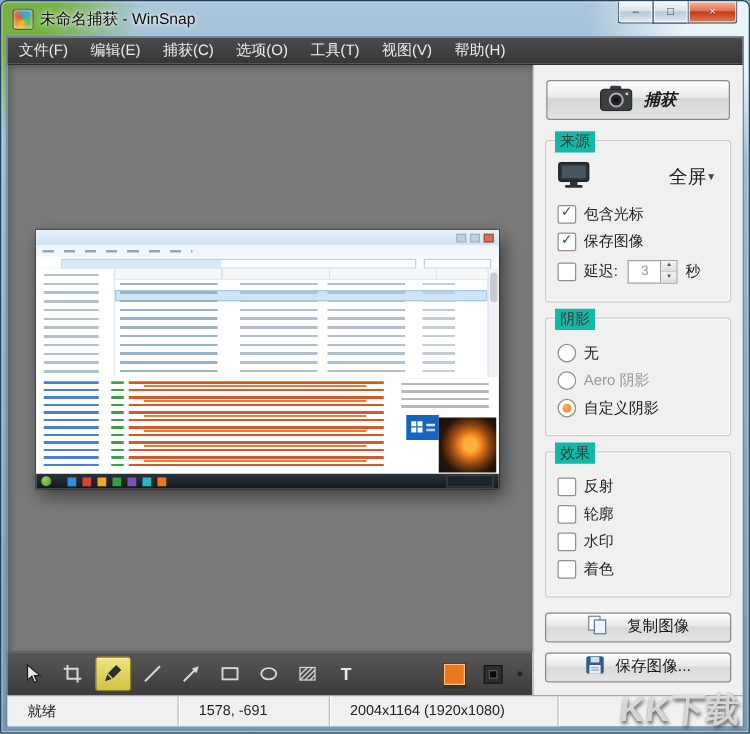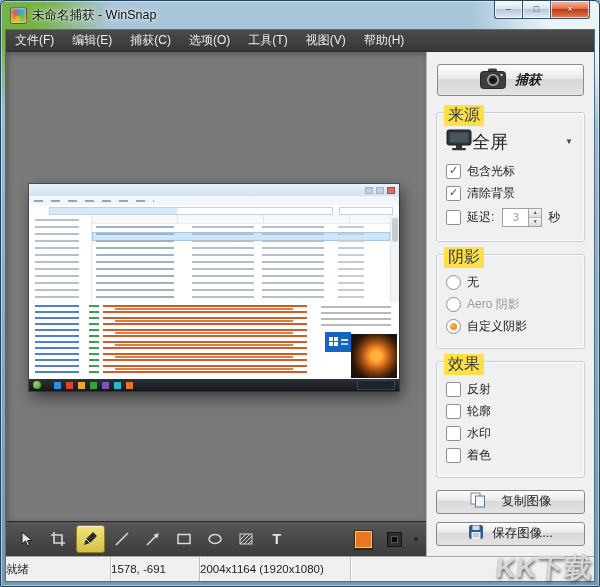--- a/index.html
+++ b/index.html
@@ -120,23 +120,23 @@
 
   
   .panel{width:168px;background:#f0f0f0;border-left:1px solid #b5b5b5;box-sizing:border-box;
     padding:10px 9px 10px;display:flex;flex-direction:column;font-size:12px;color:#222;}
   .capture-btn{height:40px;margin:2px 1px 16px;display:flex;align-items:center;justify-content:center;gap:9px;
     border:1px solid #8a8a8a;border-radius:3px;font-size:13px;font-weight:bold;color:#1a1a1a;
     background:linear-gradient(#fefefe,#e9e9e9 45%,#d6d6d6 46%,#e3e3e3);
     box-shadow:inset 0 1px 0 #fff;font-family:inherit;cursor:default;font-style:italic;}
   .group{position:relative;border:1px solid #cdcdcd;border-radius:3px;padding:13px 9px 7px;margin-bottom:12px;
     box-shadow:inset 0 0 0 1px rgba(255,255,255,.7);}
-  .group-title{position:absolute;top:-8px;left:7px;background:#fde047;padding:0 4px;font-size:16px;color:#3c3c3c;}
+  .group-title{position:absolute;top:-8px;left:7px;background:#14b8a6;padding:0 4px;font-size:12px;color:#3c3c3c;}
   .source-select{display:flex;align-items:center;height:28px;margin:2px 0 8px;cursor:default;}
-  .src-label{flex:1;text-align:left;font-size:18px;}
+  .src-label{flex:1;text-align:right;font-size:15px;}
   .dd{font-size:8px;color:#444;padding-right:2px;}
   .row{display:flex;align-items:center;gap:6px;margin:7px 0;cursor:default;}
   .lbl{line-height:1.2;}
   .lbl.dim{color:#9a9a9a;}
   .cb{width:13px;height:13px;background:#fff;border:1px solid #8f8f8f;border-radius:2px;flex:0 0 auto;
     display:flex;align-items:center;justify-content:center;}
   .cb .mark{font-size:11px;font-weight:bold;color:#27527f;line-height:1;margin-top:-1px;}
   .rb{width:13px;height:13px;border:1px solid #8f8f8f;border-radius:50%;background:#fff;position:relative;flex:0 0 auto;}
   .rb .dot{position:absolute;inset:3px;border-radius:50%;background:radial-gradient(circle at 35% 35%,#ffb75e,#e87312);}
   .spin{display:flex;width:38px;height:17px;border:1px solid #a0a0a0;background:#fff;margin-left:2px;}
@@ -147,21 +147,21 @@
   .spin-btns span:first-child{border-bottom:1px solid #bdbdbd;}
   .pbtn{height:30px;display:flex;align-items:center;justify-content:center;gap:8px;border:1px solid #8a8a8a;
     border-radius:3px;font-size:12.5px;color:#1a1a1a;background:linear-gradient(#fdfdfd,#e8e8e8 45%,#d8d8d8 46%,#e4e4e4);
     box-shadow:inset 0 1px 0 #fff;font-family:inherit;cursor:default;}
   .pbtn.copy{margin-top:auto;gap:16px;}
   .pbtn.save{margin-top:8px;}
 
   
   .statusbar{height:24px;background:#f0f0f0;border-top:1px solid #a8a8a8;display:flex;align-items:center;
     font-size:11.5px;color:#222;}
-  .scell{padding:0 0;height:100%;display:flex;align-items:center;border-right:1px solid #bdbdbd;
+  .scell{padding:0 16px;height:100%;display:flex;align-items:center;border-right:1px solid #bdbdbd;
     box-shadow:1px 0 0 rgba(255,255,255,.9);white-space:nowrap;overflow:hidden;}
   .c1{width:104px;}.c2{width:88px;}.c3{width:150px;}
   .fill{flex:1;border-right:none;box-shadow:none;}
 
   .watermark{position:absolute;right:6px;bottom:0;font-size:27px;font-weight:bold;letter-spacing:1px;
     transform:skewX(-6deg);color:rgba(232,232,232,.85);
     text-shadow:1px 2px 3px rgba(70,70,70,.8),0 0 1px rgba(120,120,120,.6);pointer-events:none;z-index:50;}
 </style>
 </head>
 <body>
@@ -338,21 +338,21 @@
             <label class="row">
               <span class="cb">
                   <span class="mark">✓</span>
                 </span>
               <span class="lbl">包含光标</span>
             </label>
             <label class="row">
               <span class="cb">
                   <span class="mark">✓</span>
                 </span>
-              <span class="lbl">清除背景</span>
+              <span class="lbl">保存图像</span>
             </label>
             <label class="row">
               <span class="cb"></span>
               <span class="lbl">延迟:</span>
               <span class="spin">
                 <span class="spin-val">3</span>
                 <span class="spin-btns">
                   <span>▲</span>
                   <span>▼</span>
                 </span>

